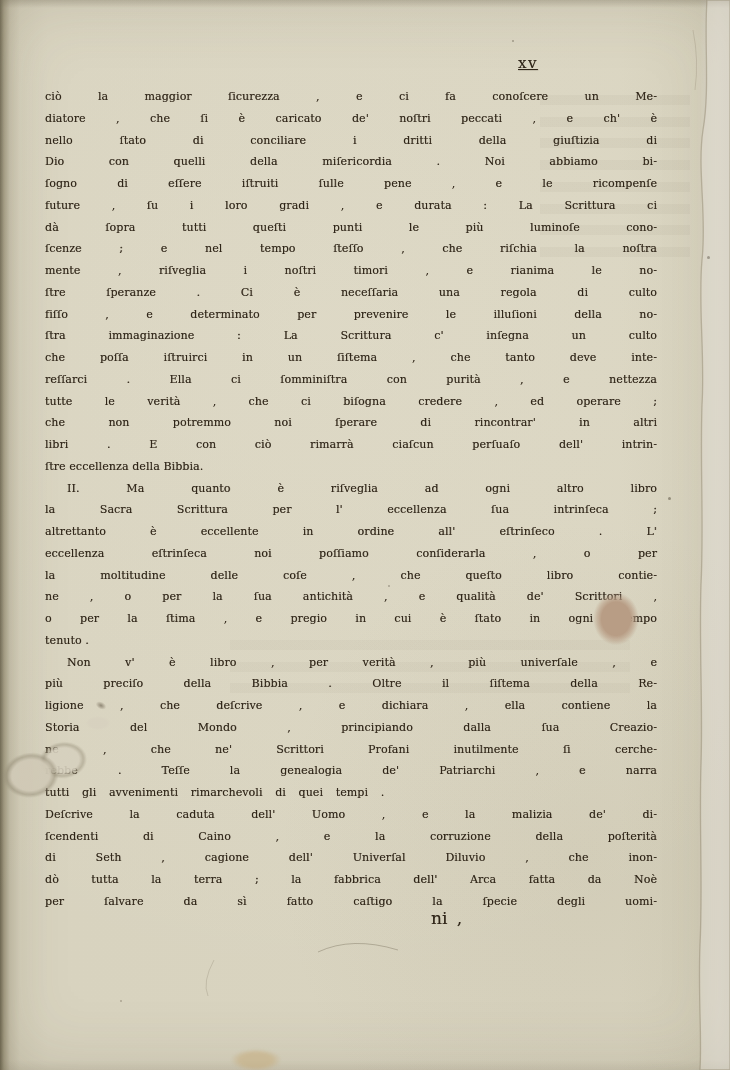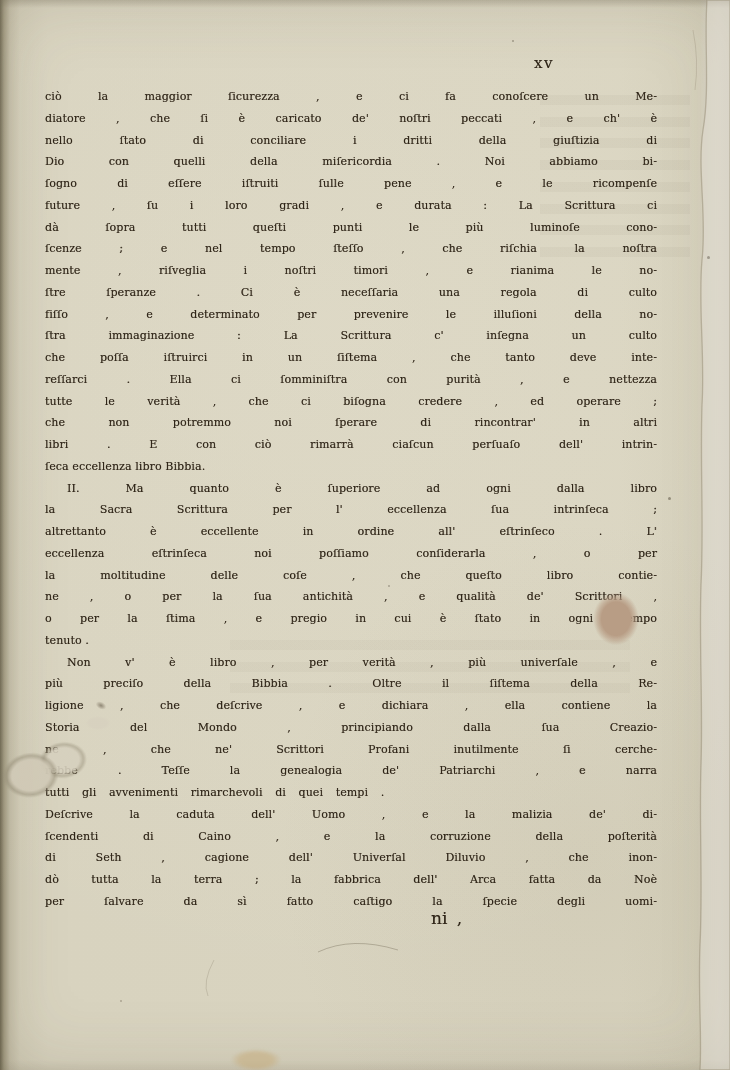--- a/index.html
+++ b/index.html
@@ -29,23 +29,24 @@
   }
   .line{
     height:21.75px;
     text-align:justify;
     text-align-last:justify;
     -moz-text-align-last:justify;
   }
   .line.indent{ text-indent:22px; }
   .line.nojust{ text-align:left; text-align-last:left; -moz-text-align-last:left; }
   .pagenum{
-    position:absolute;left:534px;top:54px;
+    position:absolute;left:518px;top:54px;
     font-size:15px;letter-spacing:1.5px;color:#2f2518;
     text-shadow:0.3px 0.3px 0.4px rgba(47,37,24,0.45);
+    text-decoration:underline;
   }
   .catchword{
     position:absolute;left:431px;top:908px;
     font-size:17px;color:#2f2518;word-spacing:4px;
     text-shadow:0.3px 0.3px 0.4px rgba(47,37,24,0.45);
   }
   
   .stain{
     position:absolute;left:590px;top:590px;width:52px;height:60px;
     background:radial-gradient(50% 50% at 50% 48%, #b89d85 0 56%, rgba(184,157,133,0.55) 72%, rgba(184,157,133,0) 88%);
@@ -107,22 +108,22 @@
       <div class="line">ſcenze ; e nel tempo ſteſſo , che riſchia la noſtra</div>
       <div class="line">mente , riſveglia i noſtri timori , e rianima le no-</div>
       <div class="line">ſtre ſperanze . Ci è neceſſaria una regola di culto</div>
       <div class="line">fiſſo , e determinato per prevenire le illuſioni della no-</div>
       <div class="line">ſtra immaginazione : La Scrittura c' inſegna un culto</div>
       <div class="line">che poſſa iſtruirci in un ſiſtema , che tanto deve inte-</div>
       <div class="line">reſſarci . Ella ci ſomminiſtra con purità , e nettezza</div>
       <div class="line">tutte le verità , che ci biſogna credere , ed operare ;</div>
       <div class="line">che non potremmo noi ſperare di rincontrar' in altri</div>
       <div class="line">libri . E con ciò rimarrà ciaſcun perſuaſo dell' intrin-</div>
-      <div class="line nojust">ſeca eccellenza libro Bibbia.</div>
-      <div class="line indent">II. Ma quanto è ſuperiore ad ogni dalla libro</div>
+      <div class="line nojust">ſtre eccellenza della Bibbia.</div>
+      <div class="line indent">II. Ma quanto è riſveglia ad ogni altro libro</div>
       <div class="line">la Sacra Scrittura per l' eccellenza ſua intrinſeca ;</div>
       <div class="line">altrettanto è eccellente in ordine all' eſtrinſeco . L'</div>
       <div class="line">eccellenza eſtrinſeca noi poſſiamo conſiderarla , o per</div>
       <div class="line">la moltitudine delle coſe , che queſto libro contie-</div>
       <div class="line">ne , o per la ſua antichità , e qualità de' Scrittori ,</div>
       <div class="line">o per la ſtima , e pregio in cui è ſtato in ogni tempo</div>
       <div class="line nojust">tenuto .</div>
       <div class="line indent">Non v' è libro , per verità , più univerſale , e</div>
       <div class="line">più preciſo della Bibbia . Oltre il ſiſtema della Re-</div>
       <div class="line">ligione , che deſcrive , e dichiara , ella contiene la</div>

